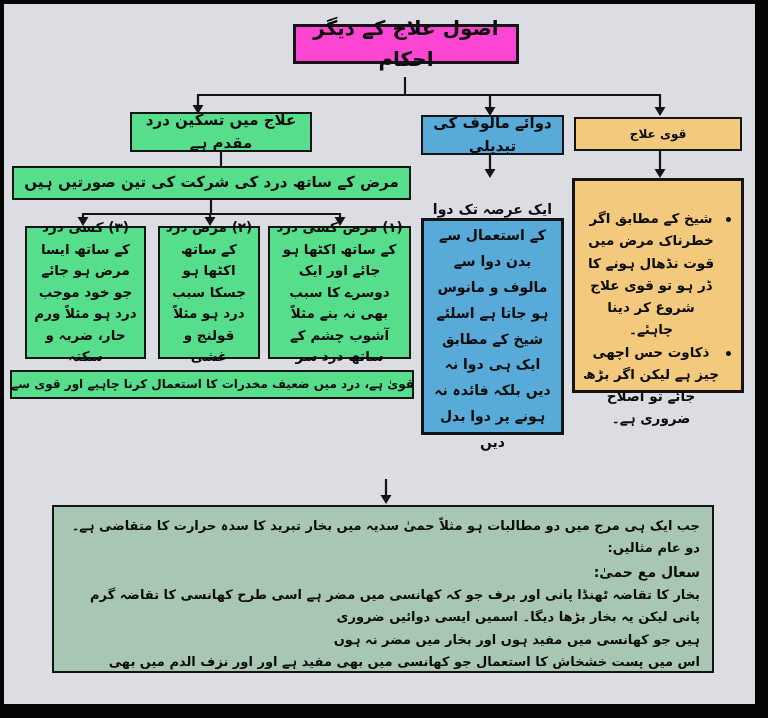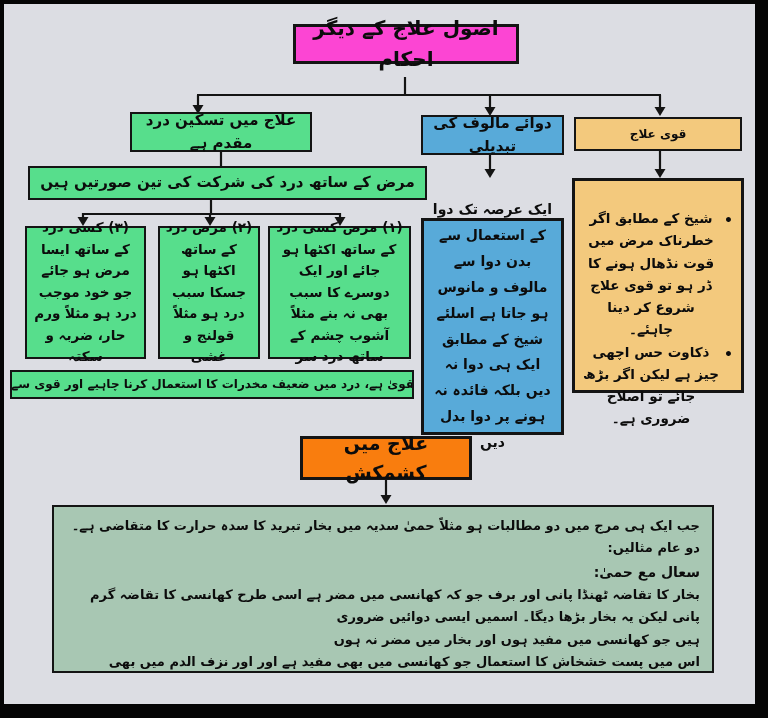--- a/index.html
+++ b/index.html
@@ -32,21 +32,21 @@
   .green  { background:#57de8c; }
   .blue   { background:#58aad9; }
   .tan    { background:#f3c97d; }
   .orange { background:#f97d0e; }
   .teal   { background:#a8c7b3; }
 
   .branch-pain   { left:130px; top:112px; width:182px; height:40px; font-size:15px; }
   .branch-drug   { left:421px; top:115px; width:143px; height:40px; font-size:15px; }
   .branch-strong { left:574px; top:117px; width:168px; height:34px; font-size:12px; }
 
-  .forms-bar { left:28px; top:166px; width:399px; height:34px; font-size:15px; }
+  .forms-bar { left:12px; top:166px; width:399px; height:34px; font-size:15px; }
 
   .case  { top:226px; height:133px; font-size:13.5px; line-height:1.6; padding:4px 5px; }
   .case1 { left:268px; width:143px; }
   .case2 { left:158px; width:102px; }
   .case3 { left:25px;  width:121px; }
 
   .note-strip {
     left:10px; top:370px; width:404px; height:29px;
     font-size:12px; white-space:nowrap; overflow:hidden; padding:0 3px;
   }
@@ -131,21 +131,20 @@
     <div class="bullet-row">
       <span class="bullet-dot">•</span>
       <span class="bullet-txt">شیخ کے مطابق اگر خطرناک مرض میں قوت نڈھال ہونے کا ڈر ہو تو قوی علاج شروع کر دینا چاہئے۔</span>
     </div>
     <div class="bullet-row">
       <span class="bullet-dot">•</span>
       <span class="bullet-txt">ذکاوت حس اچھی چیز ہے لیکن اگر بڑھ جائے تو اصلاح ضروری ہے۔</span>
     </div>
   </div>
 
-  <div class="box orange conflict-title" lang="ur">علاج میں کشمکش</div>
 
   <div class="box teal conflict-detail" lang="ur">
     <div>جب ایک ہی مرج میں دو مطالبات ہو مثلاً حمیٰ سدیہ میں بخار تبرید کا سدہ حرارت کا متقاضی ہے۔ دو عام مثالیں:</div>
     <div class="c-head">سعال مع حمیٰ:</div>
     <div>بخار کا تقاضہ ٹھنڈا پانی اور برف جو کہ کھانسی میں مضر ہے اسی طرح کھانسی کا تقاضہ گرم پانی لیکن یہ بخار بڑھا دیگا۔ اسمیں ایسی دوائیں ضروری</div>
     <div>ہیں جو کھانسی میں مفید ہوں اور بخار میں مضر نہ ہوں</div>
     <div>اس میں پست خشخاش کا استعمال جو کھانسی میں بھی مفید ہے اور اور نزف الدم میں بھی</div>
   </div>
 
   <div class="frame top"></div>

